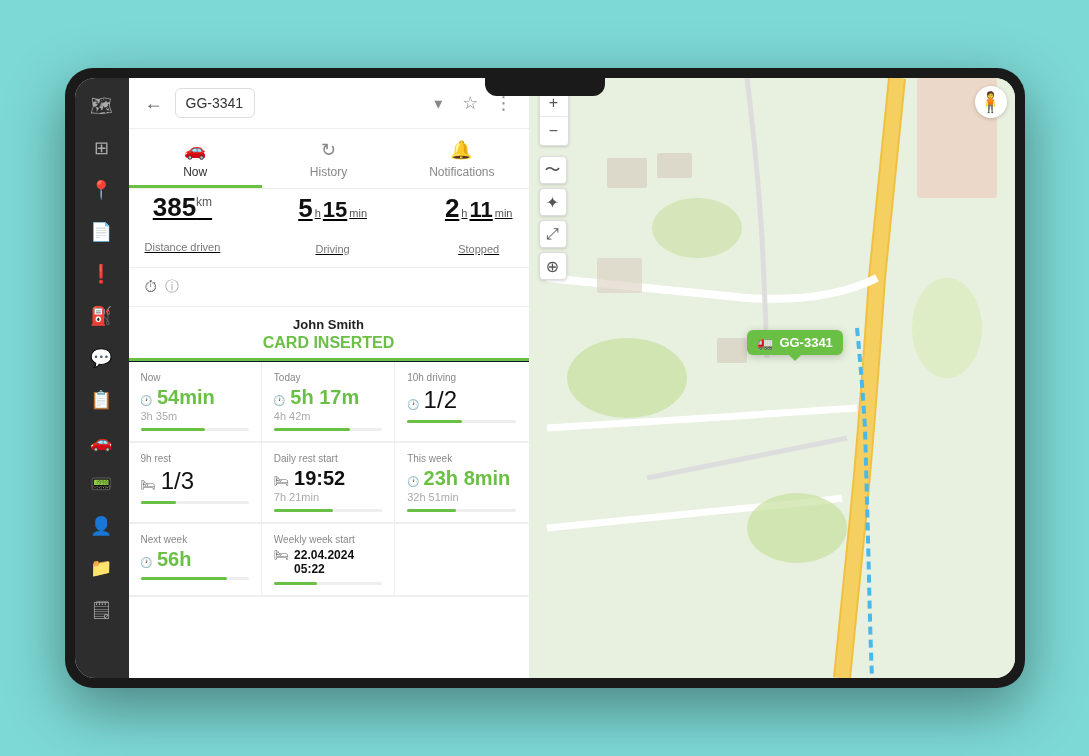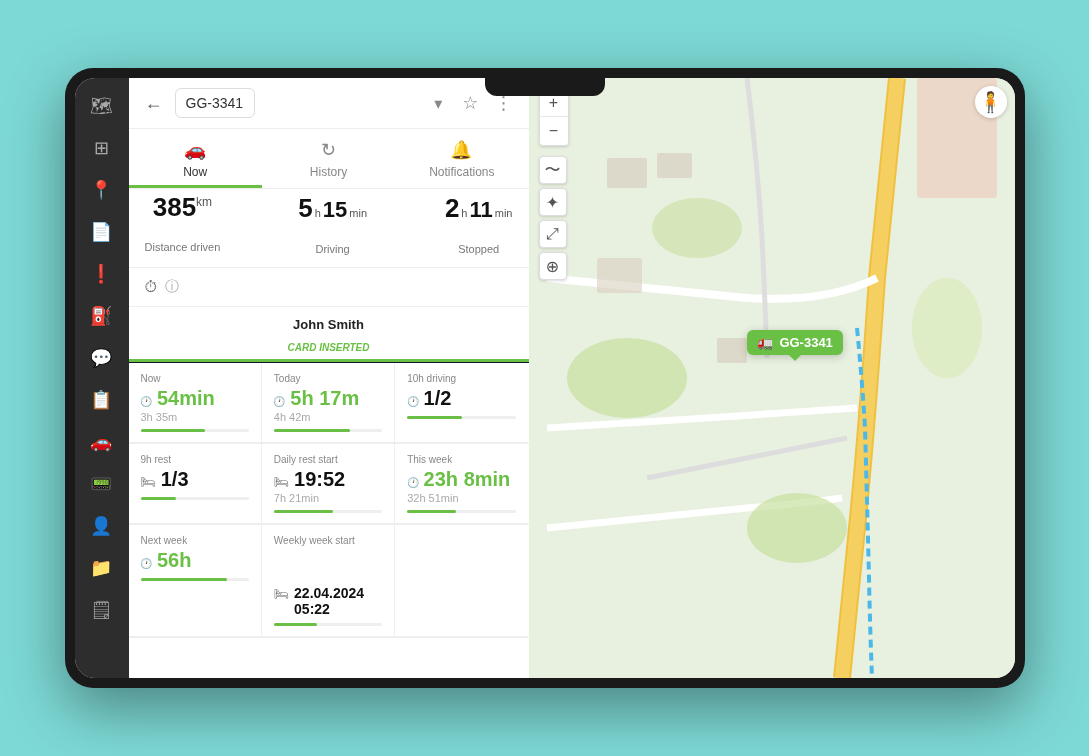--- a/index.html
+++ b/index.html
@@ -144,20 +144,21 @@
       padding: 12px 16px 6px;
       font-size: 13px;
       color: #555;
       font-weight: 500;
     }
     .stats-row {
       display: flex;
       padding: 4px 16px 12px;
       justify-content: space-between;
       border-bottom: 1px solid #eee;
+      text-decoration: underline;
     }
     .stat-item {
       text-align: center;
     }
     .stat-value {
       font-size: 26px;
       font-weight: 700;
       color: #111;
       line-height: 1.1;
     }
@@ -231,25 +232,24 @@
     }
     .driver-item.active {
       border-bottom-color: #6abf45;
     }
     .driver-name {
       font-size: 13px;
       font-weight: 600;
       color: #222;
     }
     .driver-status {
-      font-size: 10px;
+      font-size: 16px;
       font-weight: 700;
       color: #6abf45;
-      margin-top: 10px;
-      font-style: italic;
+      margin-top: 2px;
     }
     .driver-status.inactive {
       color: #aaa;
     }
     
     .grid-3 {
       display: grid;
       grid-template-columns: 1fr 1fr 1fr;
       border-bottom: 1px solid #eee;
     }
@@ -283,22 +283,22 @@
     }
     .cell-value-lg.green {
       color: #6abf45;
     }
     .cell-sub {
       font-size: 11px;
       color: #aaa;
       margin-top: 1px;
     }
     .cell-fraction {
-      font-size: 20px;
-      font-weight: 700;
+      font-size: 24px;
+      font-weight: 400;
       color: #111;
     }
     .progress-bar {
       height: 3px;
       background: #eee;
       border-radius: 2px;
       margin-top: 6px;
     }
     .progress-fill {
       height: 100%;
@@ -575,21 +575,21 @@
           </div>
           <div class="cell-sub"></div>
           <div class="progress-bar">
               <div class="progress-fill" style="width:80%"></div>
             </div>
         </div>
         <div class="grid-cell">
           <div class="cell-label">Weekly week start</div>
           <div class="cell-main">
             <span class="bed-icon">🛏</span>
-            <span class="cell-value-lg" style="font-size:14px;margin-top:36px;">22.04.2024<br>05:22</span>
+            <span class="cell-value-lg" style="font-size:12px;">22.04.2024<br>05:22</span>
           </div>
           <div class="progress-bar">
               <div class="progress-fill" style="width:40%"></div>
             </div>
         </div>
         <div class="grid-cell"></div>
       </div>
 
     </div>
 

